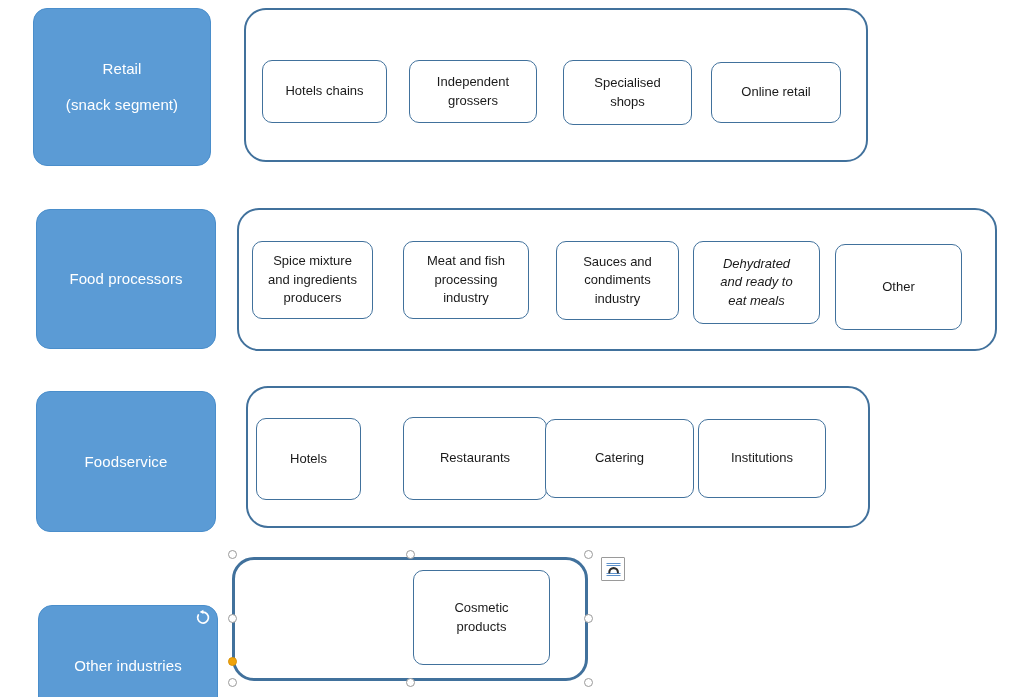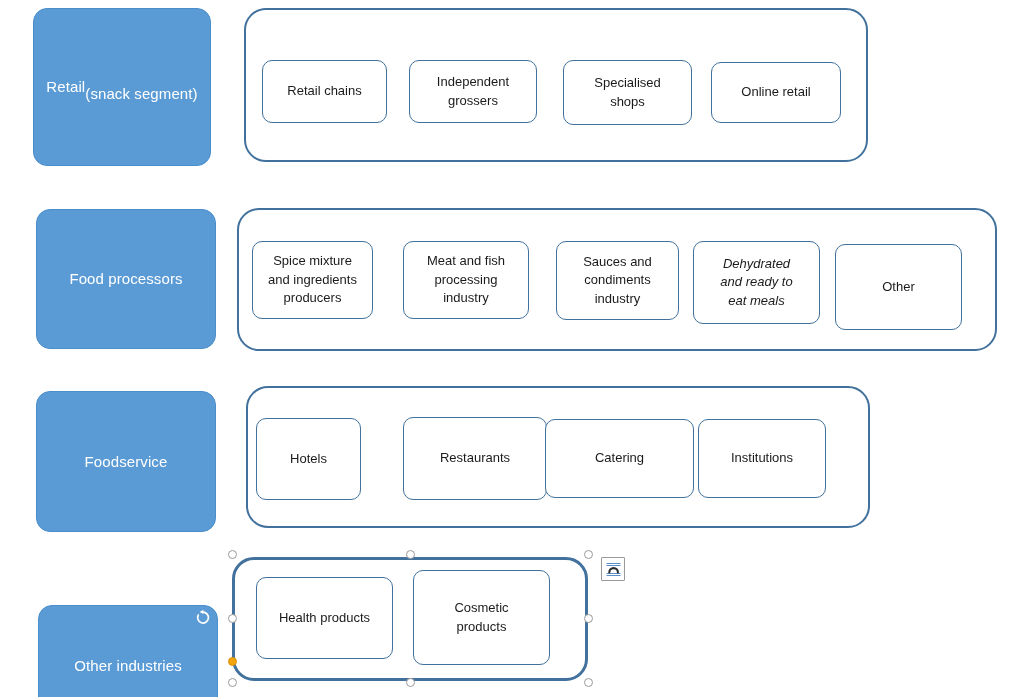--- a/index.html
+++ b/index.html
@@ -23,21 +23,21 @@
 
   
   .cat-box {
     position: absolute;
     box-sizing: border-box;
     background: #5B9BD5;
     border: 1px solid #4A8ECB;
     border-radius: 14px;
     color: #ffffff;
     display: flex;
-    flex-direction: row;
+    flex-direction: column;
     align-items: center;
     justify-content: center;
     text-align: center;
     font-size: 15px;
     line-height: 1.45;
     letter-spacing: .1px;
   }
   .cat-box .l2 { margin-top: 14px; }
 
   
@@ -108,21 +108,21 @@
 <div id="canvas">
 
   <div class="cat-box" style="left:33px; top:8px; width:178px; height:158px;">
     <span>Retail</span>
     <span class="l2">(snack segment)</span>
   </div>
 
   <div class="group-box" style="left:244px; top:8px; width:624px; height:154px;"></div>
 
   <div class="item-box" style="left:262px; top:60px; width:125px; height:63px;">
-    <span>Retail chains</span>
+    <span>Hotels chains</span>
   </div>
   <div class="item-box" style="left:409px; top:60px; width:128px; height:63px;">
     <span>Independent<br>grossers</span>
   </div>
   <div class="item-box" style="left:563px; top:60px; width:129px; height:65px;">
     <span>Specialised<br>shops</span>
   </div>
   <div class="item-box" style="left:711px; top:62px; width:130px; height:61px;text-align:right;">
     <span>Online retail</span>
   </div>
@@ -167,23 +167,20 @@
   <div class="item-box" style="left:698px; top:419px; width:128px; height:79px;">
     <span>Institutions</span>
   </div>
 
   <div class="cat-box" style="left:38px; top:560px; width:180px; height:121px;margin-top:45px;">
     <span>Other industries</span>
   </div>
 
   <div class="group-box" style="left:232px; top:557px; width:356px; height:124px; border-width:3px;"></div>
 
-  <div class="item-box" style="left:256px; top:577px; width:137px; height:82px;">
-    <span>Health products</span>
-  </div>
   <div class="item-box" style="left:413px; top:570px; width:137px; height:95px;">
     <span>Cosmetic<br>products</span>
   </div>
 
   <div class="handle" style="left:228px; top:550px;"></div>
   <div class="handle" style="left:406px; top:550px;"></div>
   <div class="handle" style="left:584px; top:550px;"></div>
   <div class="handle" style="left:228px; top:614px;"></div>
   <div class="handle" style="left:584px; top:614px;"></div>
   <div class="handle" style="left:228px; top:678px;"></div>

